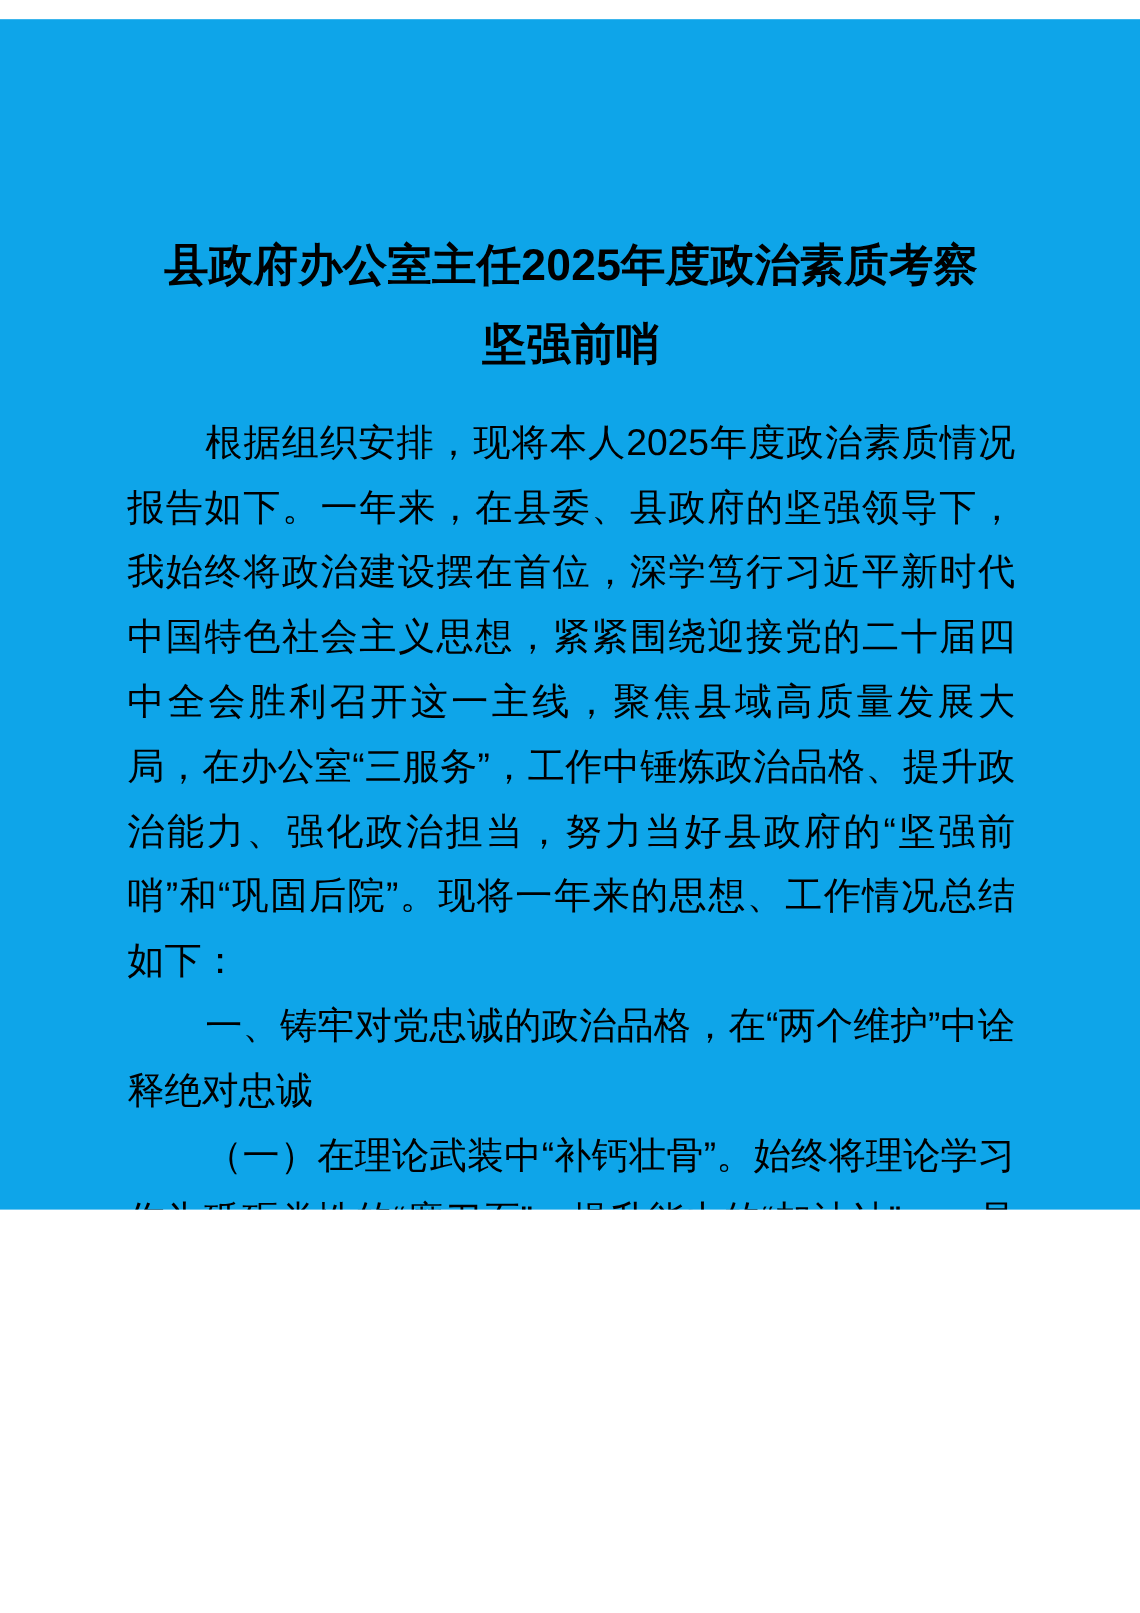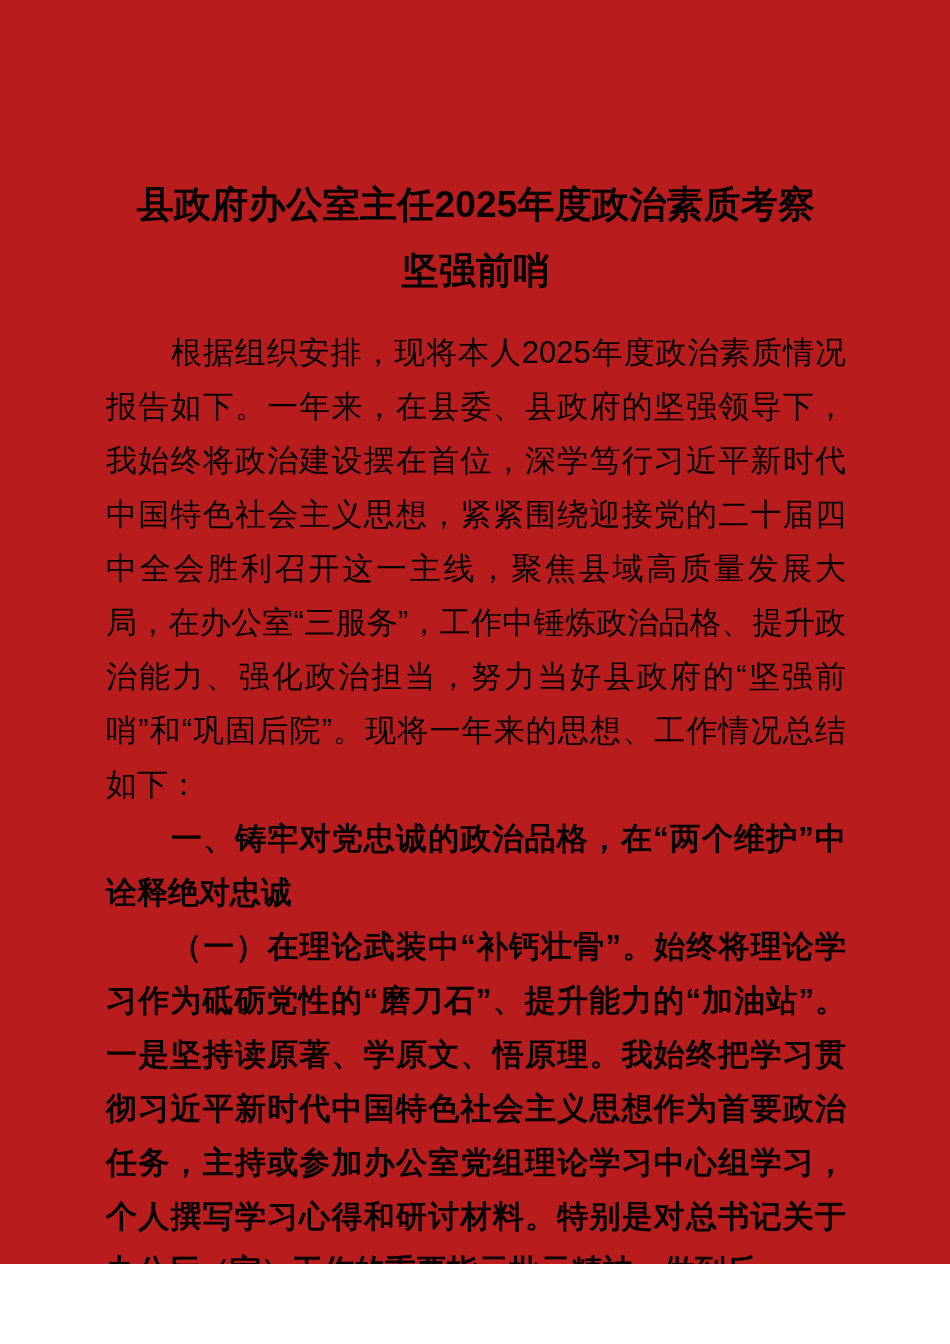--- a/index.html
+++ b/index.html
@@ -9,23 +9,23 @@
     background: #ffffff;
   }
   body {
     font-family: "Liberation Sans", "DejaVu Sans", sans-serif;
     color: #000000;
     -webkit-font-smoothing: antialiased;
   }
   .page {
     position: relative;
     width: 950px;
-    height: 1264px;
-    margin: 0 auto;
-    background: #b91c1c;
+    height: 992px;
+    margin: 16px auto;
+    background: #0ea5e9;
     overflow: hidden;
     box-sizing: border-box;
   }
   .content {
     position: absolute;
     left: 106px;
     top: 0;
     width: 740px;
   }
   .doc-title {
@@ -52,21 +52,21 @@
     word-break: break-all;
     letter-spacing: 0;
     font-weight: normal;
   }
   p.para + p.para {
     margin-top: 0;
   }
   
   p.heading-1,
   p.heading-2 {
-    font-weight: bold;
+    font-weight: normal;
   }
 </style>
 </head>
 <body>
 
 <div class="page">
   <div class="content">
 
     <h1 class="doc-title">
       <span>县政府办公室主任2025年度政治素质考察</span><br>

